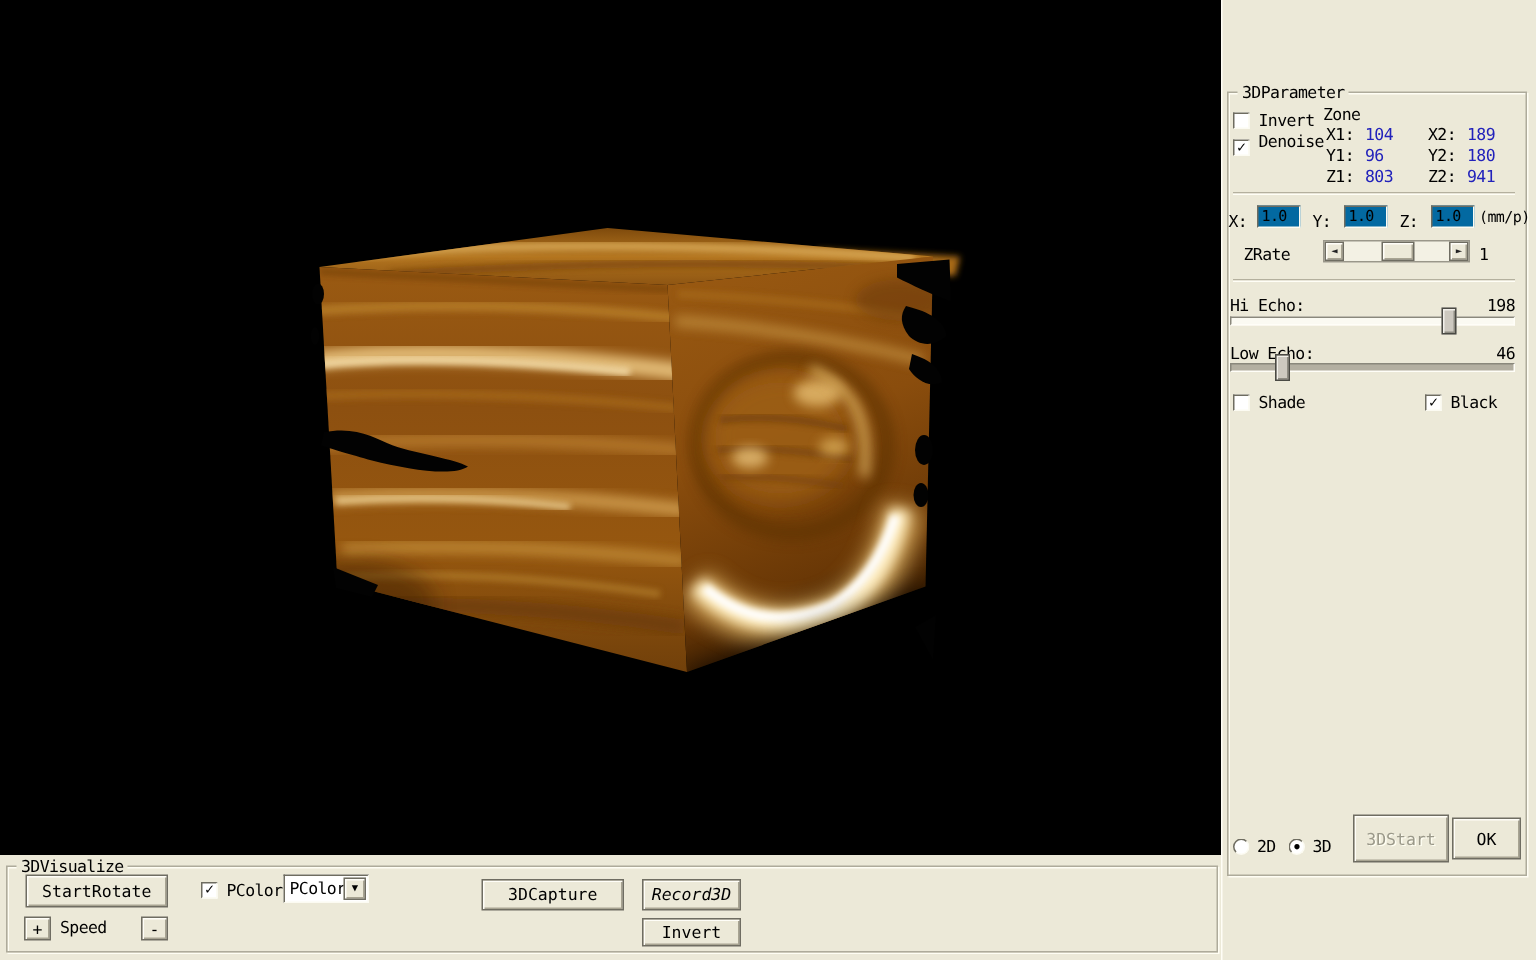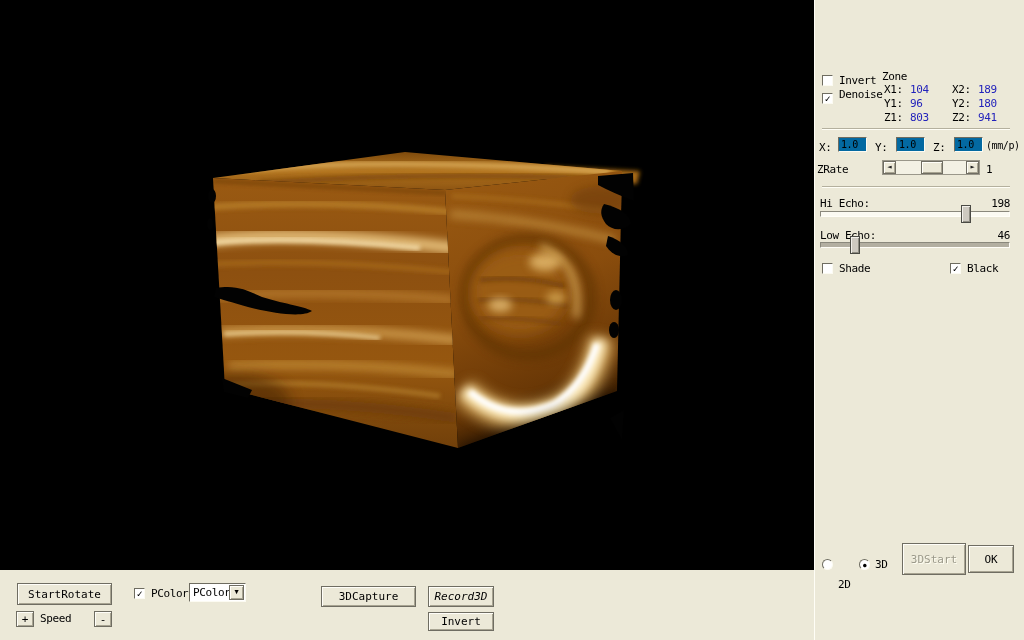--- a/index.html
+++ b/index.html
@@ -158,20 +158,23 @@
         <ellipse cx="614" cy="330" rx="5" ry="8"></ellipse>
         <path d="M222,378 L252,390 L248,398 L224,392 Z"></path>
         <ellipse cx="212" cy="196" rx="4" ry="7"></ellipse>
         <ellipse cx="210" cy="224" rx="3" ry="6"></ellipse>
         <path d="M610,418 L624,410 L622,440 Z"></path>
       </g>
     </svg>
   </div>
 
   <div class="right-panel">
+    <div class="groupbox" style="left:4px;top:61px;width:198px;height:521px;">
+      <span class="gb-label">3DParameter</span>
+    </div>
 
     <span class="checkbox" style="left:8px;top:75px;"></span>
     <span class="lbl" style="left:25px;top:74px;">Invert</span>
     <span class="checkbox" style="left:8px;top:93px;">✓</span>
     <span class="lbl" style="left:25px;top:88px;">Denoise</span>
 
     <span class="lbl" style="left:68px;top:70px;">Zone</span>
     <span class="lbl" style="left:70px;top:83px;">X1:</span>
     <span class="lbl blue" style="left:96px;top:83px;">104</span>
     <span class="lbl" style="left:138px;top:83px;">X2:</span>
@@ -188,21 +191,21 @@
     <div class="sep" style="left:8px;top:128px;width:188px;"></div>
 
     <span class="lbl" style="left:5px;top:141px;">X:</span>
     <input class="tinput" style="left: 24px; top: 137px; width: 29px; height: 15px;" value="1.0">
     <span class="lbl" style="left:61px;top:141px;">Y:</span>
     <input class="tinput" style="left: 82px; top: 137px; width: 29px; height: 15px;" value="1.0">
     <span class="lbl" style="left:119px;top:141px;">Z:</span>
     <input class="tinput" style="left: 140px; top: 137px; width: 29px; height: 15px;" value="1.0">
     <span class="lbl" style="left:172px;top:139px;font-size:10px;">(mm/p)</span>
 
-    <span class="lbl" style="left:3px;top:163px;text-align:right;">ZRate</span>
+    <span class="lbl" style="left:15px;top:163px;text-align:right;">ZRate</span>
     <div class="scrollbar" style="left:68px;top:160px;width:98px;height:15px;">
       <div class="sb-btn" style="left:0;">
           <span>◄</span>
         </div>
       <div class="sb-btn" style="right:0;">
           <span>►</span>
         </div>
       <div class="sb-thumb" style="left:38px;"></div>
     </div>
     <span class="lbl" style="left:172px;top:163px;">1</span>
@@ -220,28 +223,31 @@
     <div class="slider-track track-lo" style="left:6px;top:242px;width:190px;">
       <div class="slider-thumb" style="left: 18%;"></div>
     </div>
 
     <span class="checkbox" style="left:8px;top:263px;"></span>
     <span class="lbl" style="left:25px;top:262px;">Shade</span>
     <span class="checkbox" style="left:136px;top:263px;">✓</span>
     <span class="lbl" style="left:153px;top:262px;">Black</span>
 
     <span class="radio" style="left:8px;top:559px;"></span>
-    <span class="lbl" style="left:24px;top:558px;margin-top:20px;">2D</span>
+    <span class="lbl" style="left:24px;top:558px;">2D</span>
     <span class="radio" style="left:45px;top:559px;">●</span>
     <span class="lbl" style="left:61px;top:558px;">3D</span>
     <button class="btn disabled" style="left:88px;top:543px;width:64px;height:32px;">3DStart</button>
     <button class="btn" style="left:154px;top:545px;width:46px;height:28px;">OK</button>
   </div>
 
   <div class="bottom-panel">
+    <div class="groupbox" style="left:4px;top:7px;width:806px;height:56px;">
+      <span class="gb-label">3DVisualize</span>
+    </div>
 
     <button class="btn" style="left:17px;top:13px;width:95px;height:22px;">StartRotate</button>
     <button class="btn" style="left:16px;top:41px;width:18px;height:16px;">+</button>
     <span class="lbl" style="left:40px;top:42px;">Speed</span>
     <button class="btn" style="left:94px;top:41px;width:18px;height:16px;">-</button>
 
     <span class="checkbox" style="left:134px;top:18px;">✓</span>
     <span class="lbl" style="left:151px;top:17px;">PColor</span>
 
     <div class="combo" style="left:189px;top:13px;width:57px;height:19px;">

